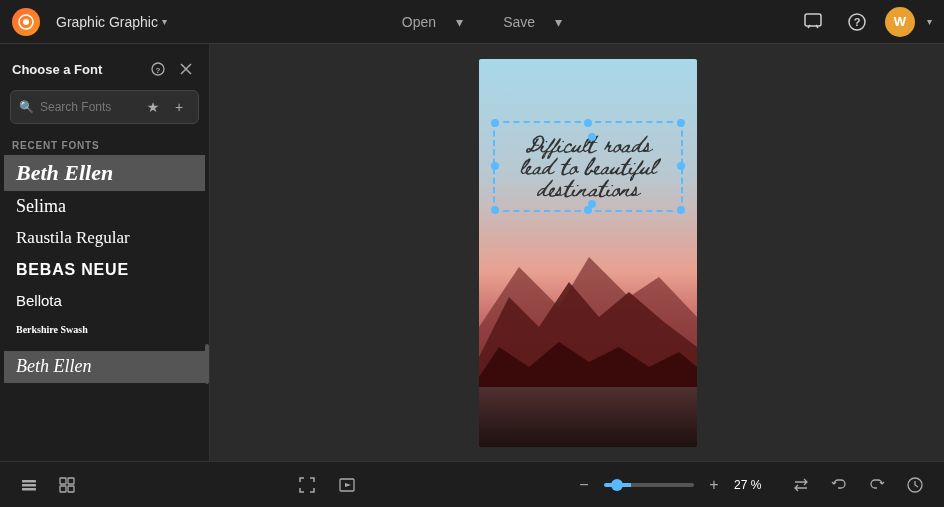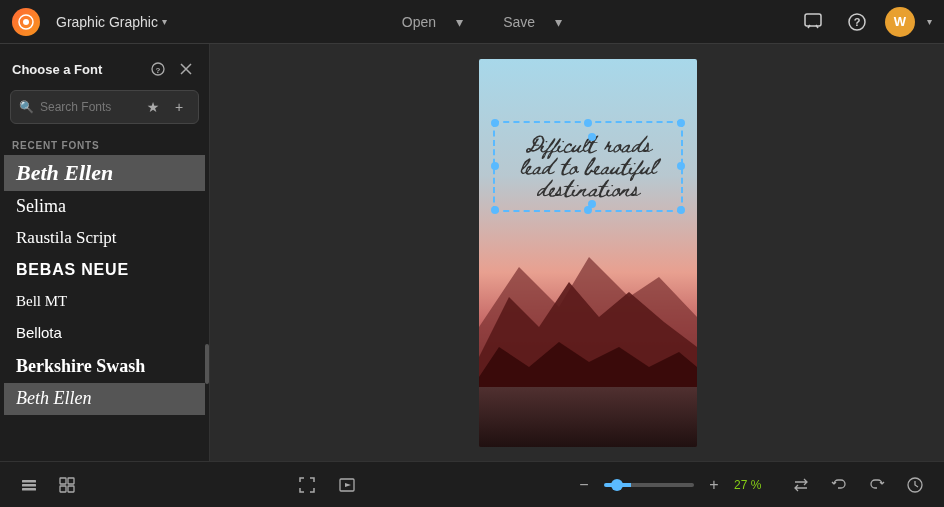--- a/index.html
+++ b/index.html
@@ -358,35 +358,35 @@
     .zoom-slider::-webkit-slider-thumb {
       -webkit-appearance: none;
       width: 12px;
       height: 12px;
       border-radius: 50%;
       background: #5abaff;
       cursor: pointer;
     }
     .zoom-label {
       font-size: 12px;
-      color: #84cc16;
+      color: #ffffff;
       min-width: 36px;
     }
     .bottom-right {
       display: flex;
       align-items: center;
       gap: 4px;
       margin-left: 8px;
     }
 
     
     .font-item-bebas span { font-family: 'Arial Black', sans-serif; letter-spacing: 0.05em; font-weight: 900; text-transform: uppercase; font-size: 16px; }
     .font-item-bellmt span { font-family: 'Georgia', serif; font-size: 15px; }
     .font-item-bellota span { font-family: 'Trebuchet MS', sans-serif; font-size: 15px; }
-    .font-item-berkshire span { font-family: 'Georgia', serif; font-weight: normal; font-size: 18px; }
+    .font-item-berkshire span { font-family: 'Georgia', serif; font-weight: normal; font-size: 10px; }
     .font-item-bethellen span { font-family: 'Segoe Script', cursive; font-size: 18px; font-style: italic; }
     .font-item-recent-bethellen span { font-family: 'Segoe Script', cursive; font-size: 22px; font-weight: bold; font-style: italic; }
     .font-item-selima span { font-family: 'Segoe Script', cursive; font-size: 18px; }
     .font-item-raustila span { font-family: 'Segoe Script', cursive; font-size: 17px; }
     .font-item-playlist span { font-family: 'Segoe Script', cursive; font-size: 17px; }
 
     .search-action-btn {
       background: transparent;
       border: none;
       color: #aaa;
@@ -475,29 +475,26 @@
 
     <div class="section-label">RECENT FONTS</div>
 
     <div class="font-item font-item-recent-bethellen selected">
       <span>Beth Ellen</span>
     </div>
     <div class="font-item font-item-selima">
       <span>Selima</span>
     </div>
     <div class="font-item font-item-raustila">
-      <span>Raustila Script</span>
+      <span>Raustila Regular</span>
     </div>
 
 
     <div class="font-item font-item-bebas">
       <span>BEBAS NEUE</span>
-    </div>
-    <div class="font-item font-item-bellmt">
-      <span>Bell MT</span>
     </div>
     <div class="font-item font-item-bellota">
       <span>Bellota</span>
     </div>
     <div class="font-item font-item-berkshire">
       <span><strong>Berkshire Swash</strong></span>
     </div>
     <div class="font-item font-item-bethellen selected">
       <span>Beth Ellen</span>
     </div>

